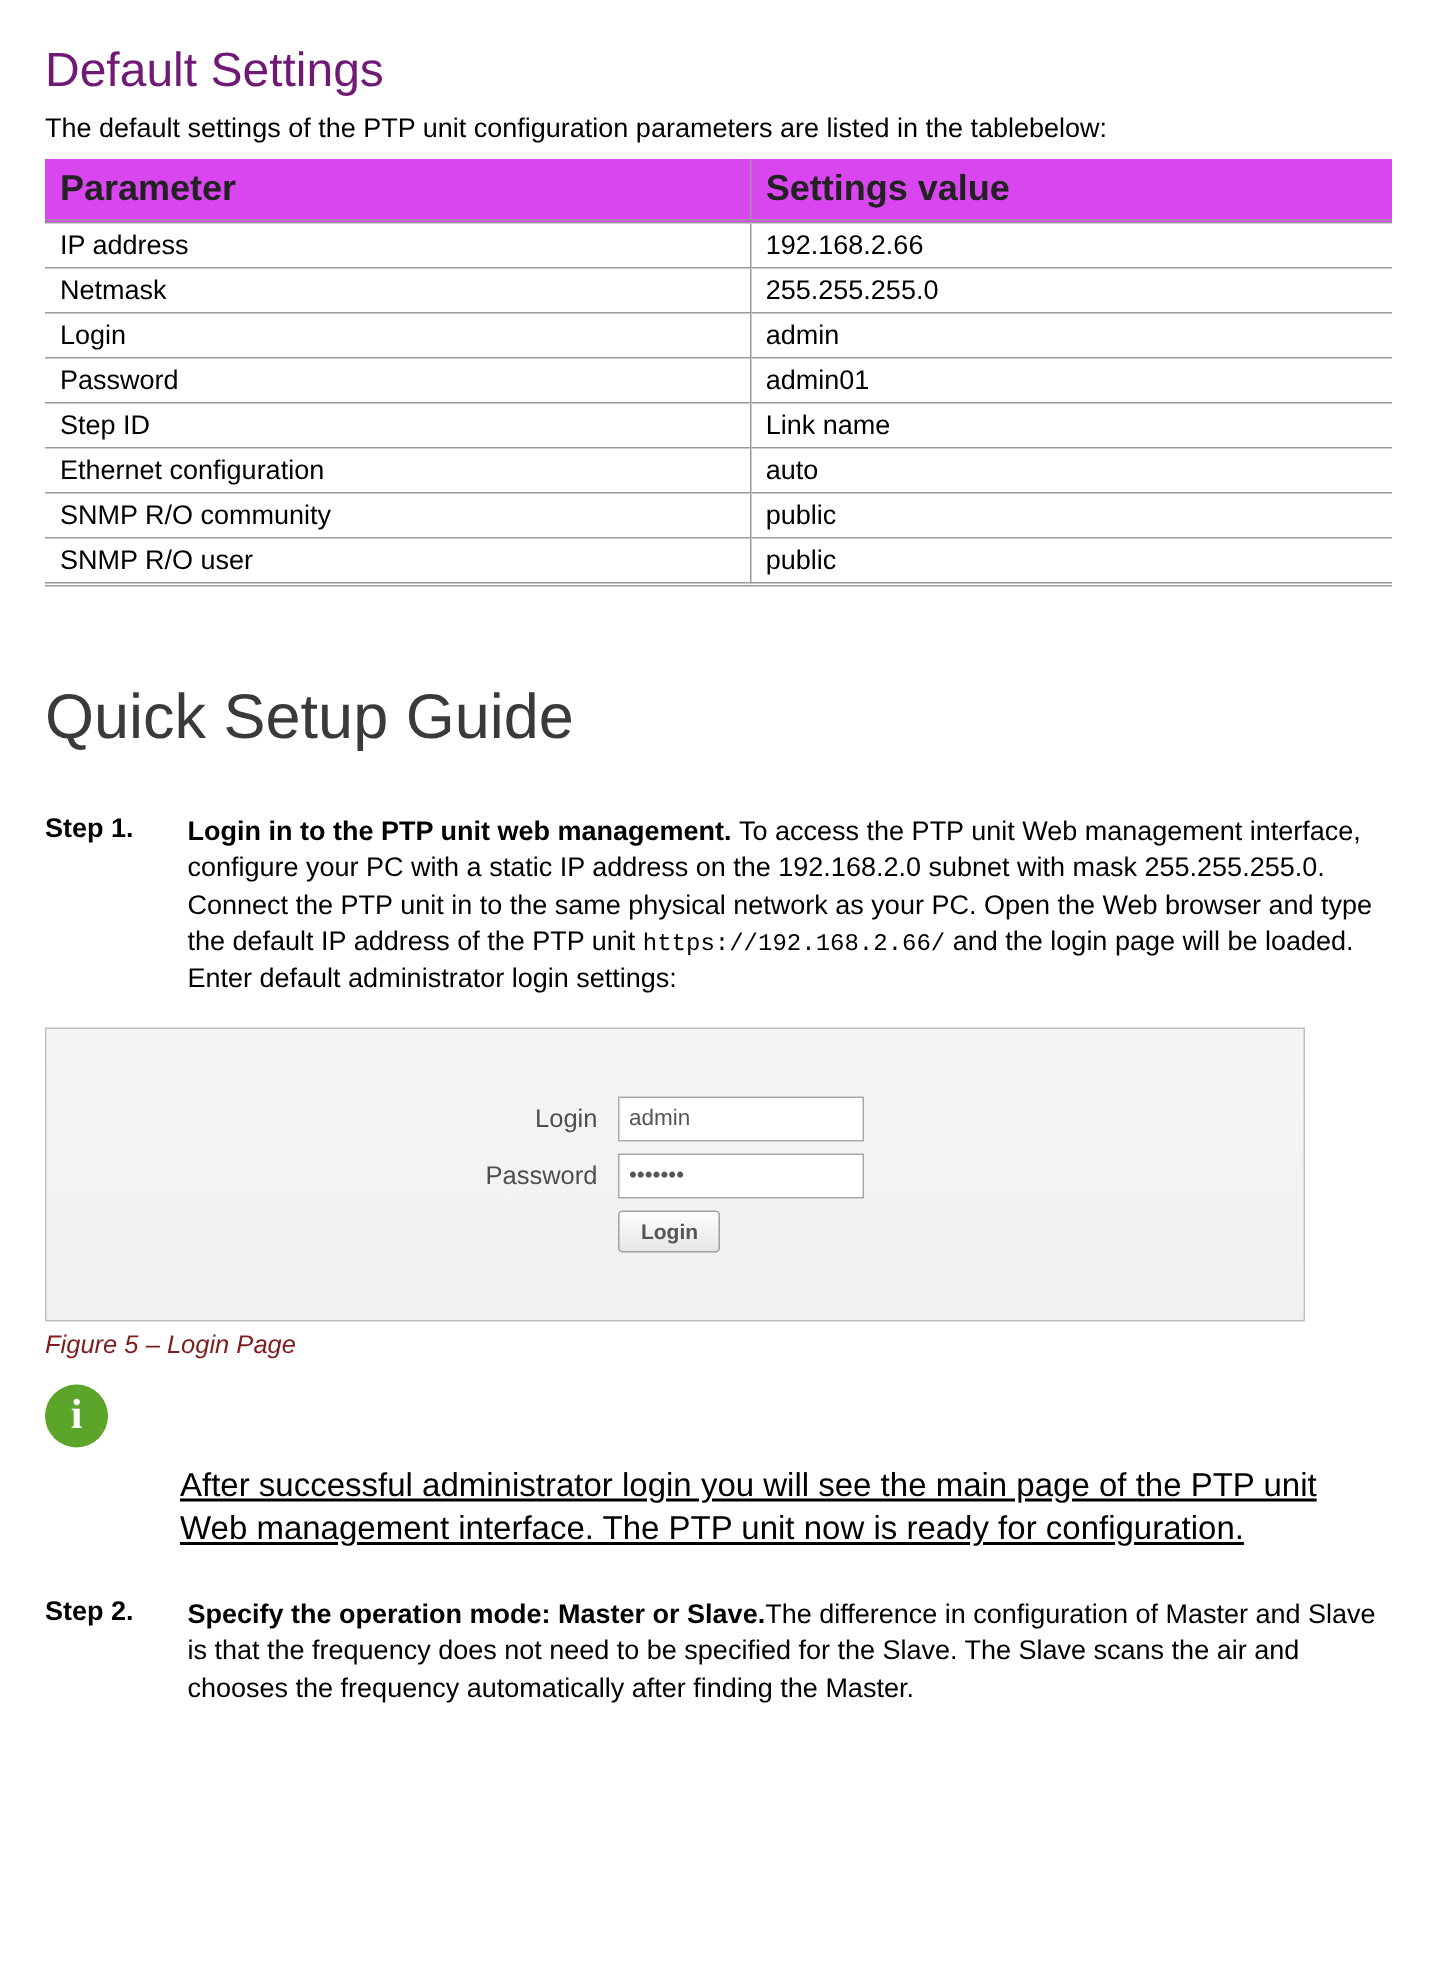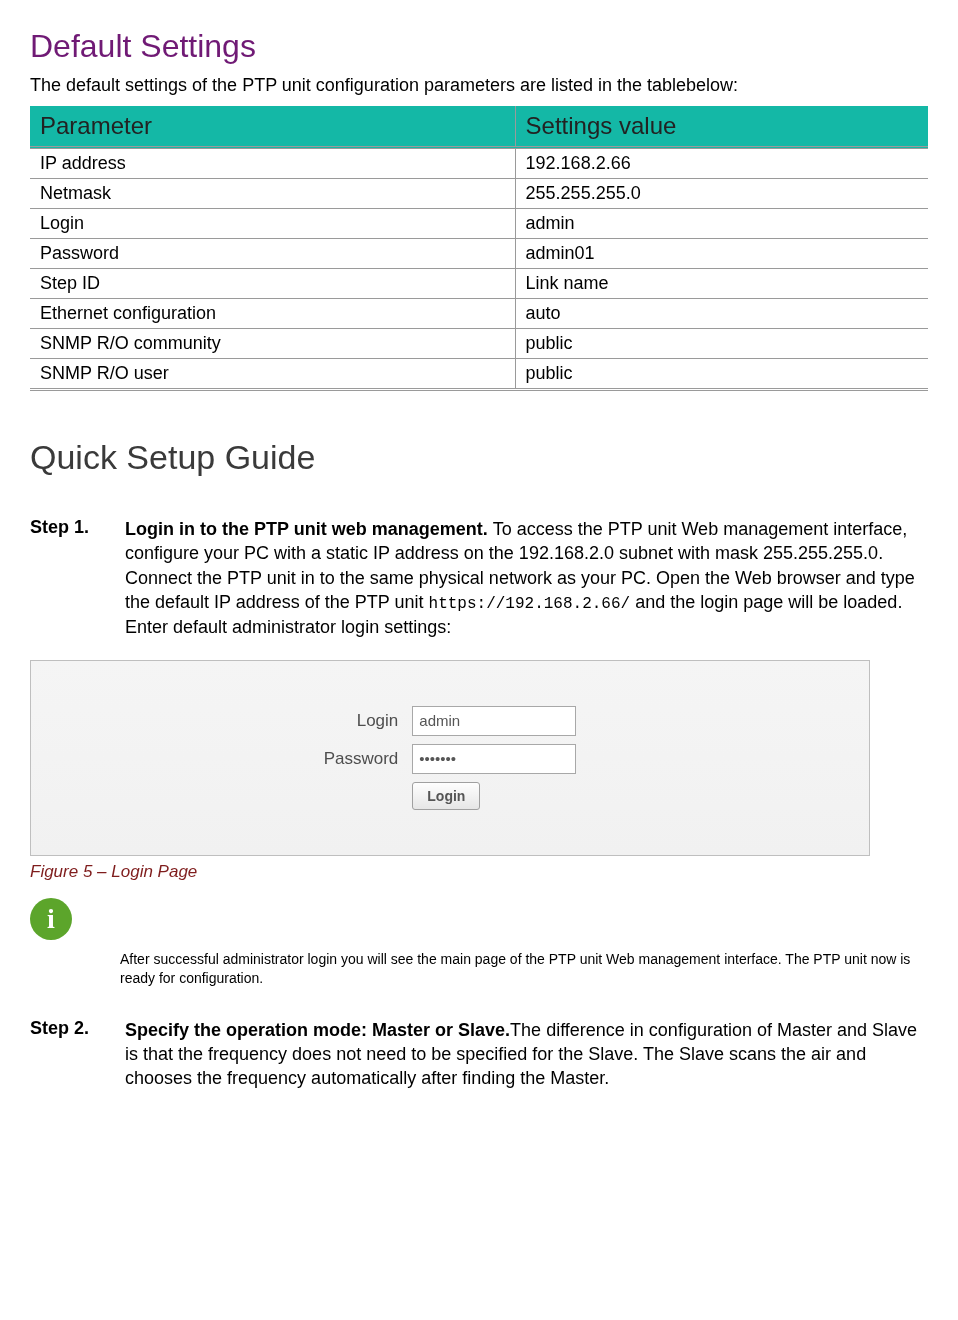--- a/index.html
+++ b/index.html
@@ -22,44 +22,44 @@
     font-size: 18px;
     margin: 6px 0 10px 0;
   }
   table.settings-table {
     width: 100%;
     border-collapse: collapse;
     border-bottom: 3px double #9a9a9a;
     margin-bottom: 40px;
   }
   table.settings-table thead th {
-    background: #14b8a6;
+    background: #d946ef;
     text-align: left;
     font-family: "Trebuchet MS", "Lucida Sans", Arial, sans-serif;
-    font-weight: normal;
+    font-weight: bold;
     font-size: 24px;
     color: #222;
     padding: 6px 10px;
     border-bottom: 3px double #9a9a9a;
   }
   table.settings-table tbody td {
     padding: 4px 10px;
     border-bottom: 1px solid #9a9a9a;
     font-size: 18px;
   }
   table.settings-table thead th + th,
   table.settings-table tbody td + td {
     border-left: 1px solid #9a9a9a;
   }
   h1.guide-title {
     font-family: "Trebuchet MS", "Lucida Sans", Arial, sans-serif;
     font-weight: normal;
-    font-size: 34px;
+    font-size: 42px;
     color: #3a3a3a;
-    margin: 47px 0 40px 0;
+    margin: 63px 0 40px 0;
   }
   .step {
     margin: 0 0 20px 0;
   }
   .step-row {
     display: flex;
     align-items: flex-start;
   }
   .step-label {
     flex: 0 0 95px;
@@ -145,22 +145,23 @@
     flex: 0 0 42px;
     margin-top: 2px;
   }
   .info-body {
     font-size: 18px;
     line-height: 1.35;
   }
   .info-body .bold { font-weight: bold; }
   .after-login {
     margin: 10px 0 30px 90px;
-    font-size: 14px;
+    font-size: 22px;
     line-height: 1.35;
+    text-decoration: underline;
   }
 </style>
 </head>
 <body>
 
 <h1 class="section-title">Default Settings</h1>
 <p class="intro">The default settings of the PTP unit configuration parameters are listed in the tablebelow:</p>
 
 <table class="settings-table">
   <thead>

